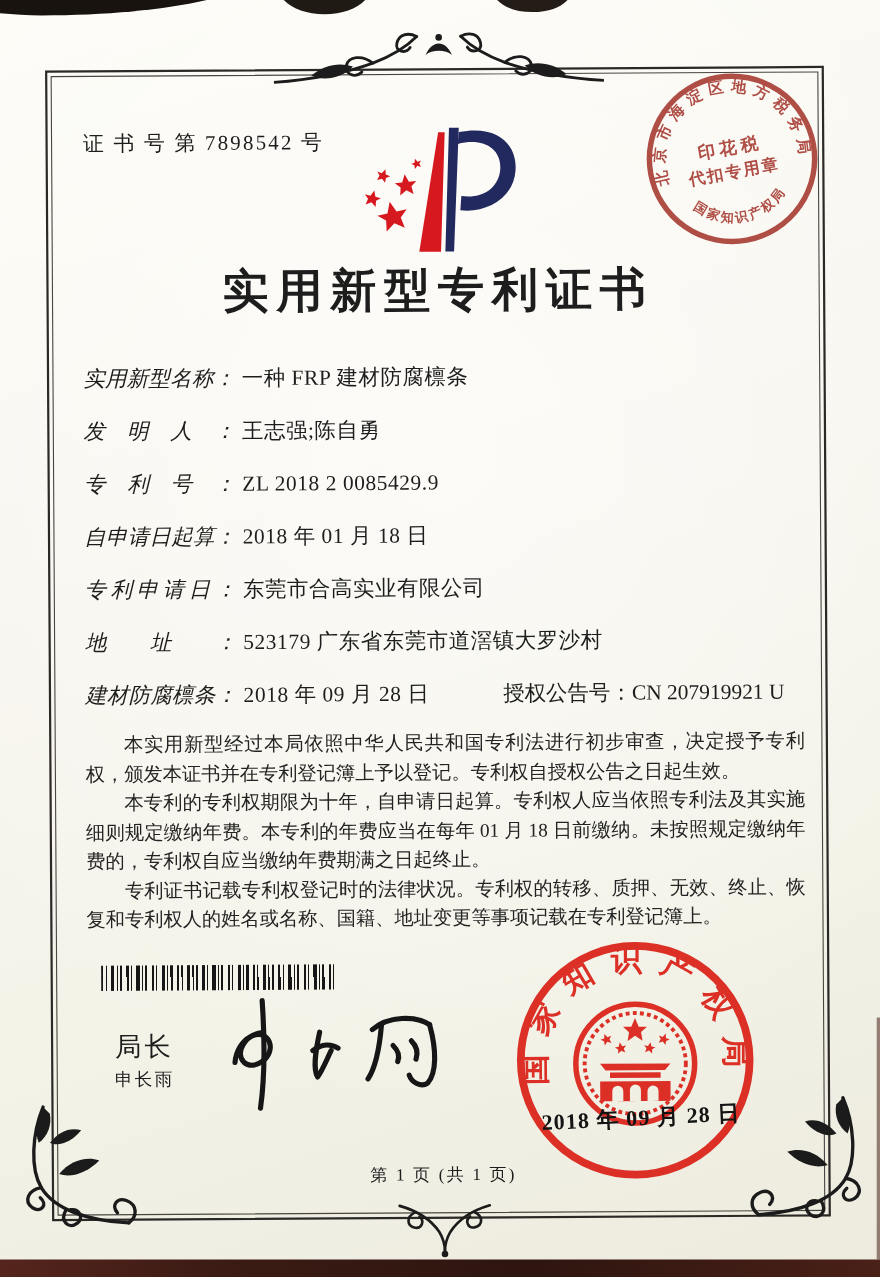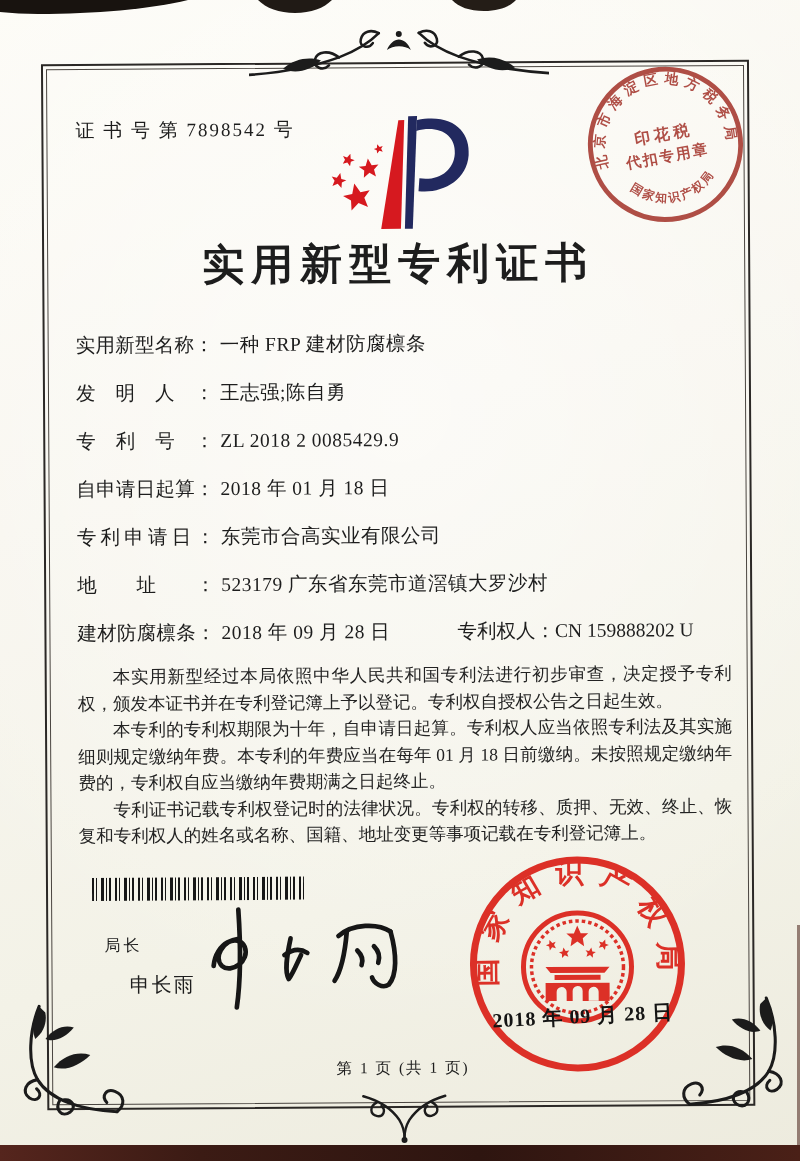--- a/index.html
+++ b/index.html
@@ -18,38 +18,38 @@
     background:linear-gradient(90deg,#55251d 0%,#3b1b14 25%,#2e1510 60%,#4a2017 100%);}
   .right-sliver{position:absolute;right:0;bottom:16px;width:3px;height:220px;background:rgba(72,32,24,.55);}
 
   .cert-no{position:absolute;left:78px;top:116px;font-size:19px;letter-spacing:2px;}
   .logo{position:absolute;left:322px;top:110px;}
   .title{position:absolute;left:0;right:0;top:236px;text-align:center;
     font-size:42px;font-weight:700;letter-spacing:7px;}
 
   .fields{position:absolute;left:77px;top:320px;width:650px;font-size:19.5px;}
   .field-row{position:relative;height:48px;line-height:48px;white-space:nowrap;}
-  .f-label{display:inline-block;width:138px;text-align:justify;text-align-last:justify;vertical-align:top;}
+  .f-label{display:inline-block;width:138px;text-align:justify;text-align-last:justify;vertical-align:top;font-style:italic;}
   .f-value{margin-left:6px;letter-spacing:.5px;}
   .grant{position:absolute;left:380px;top:0;}
 
   .paras{position:absolute;left:77px;top:662px;width:654px;font-size:17.5px;line-height:26.5px;
     text-align:justify;color:#232323;}
   .paras p{margin:0;text-indent:2em;}
 
   .barcode{position:absolute;left:90px;top:876px;width:212px;height:23px;
     background:repeating-linear-gradient(90deg,
       #161616 0 2px,transparent 2px 4px,
       #161616 4px 5px,transparent 5px 9px,
       #161616 9px 12px,transparent 12px 14px,
       #161616 14px 15px,transparent 15px 17px,
       #161616 17px 19px,transparent 19px 23px);}
 
-  .signoff-title{position:absolute;left:102px;top:934px;font-size:16px;letter-spacing:3px;}
-  .signoff-name{position:absolute;left:102px;top:970px;font-size:20px;letter-spacing:2px;margin-left:25px;}
+  .signoff-title{position:absolute;left:102px;top:934px;font-size:24px;letter-spacing:3px;}
+  .signoff-name{position:absolute;left:102px;top:970px;font-size:16px;letter-spacing:2px;}
   .signature{position:absolute;left:182px;top:900px;}
 
   .seal{mix-blend-mode:multiply;}
   .tax-seal{position:absolute;left:584px;top:62px;transform:rotate(-10deg);opacity:.9;}
   .cnipa-seal{position:absolute;left:460px;top:850px;opacity:.95;}
   .seal-date{position:absolute;left:455px;top:1004px;width:250px;text-align:center;
     font-size:20px;font-weight:600;letter-spacing:1px;transform:rotate(-2.5deg);color:#141414;}
   .footer{position:absolute;left:0;right:0;top:1058px;text-align:center;font-size:15.5px;letter-spacing:2px;}
 
   .orn{position:absolute;}
@@ -158,21 +158,21 @@
         <span class="f-label">自申请日起算：</span><span class="f-value">2018 年 01 月 18 日</span>
       </div>
       <div class="field-row">
         <span class="f-label">专利申请日：</span><span class="f-value">东莞市合高实业有限公司</span>
       </div>
       <div class="field-row">
         <span class="f-label">地址：</span><span class="f-value">523179 广东省东莞市道滘镇大罗沙村</span>
       </div>
       <div class="field-row">
         <span class="f-label">建材防腐檩条：</span><span class="f-value">2018 年 09 月 28 日</span>
-        <span class="grant"><span>专利权人：</span><span>CN 159888202 U</span></span>
+        <span class="grant"><span>授权公告号：</span><span>CN 207919921 U</span></span>
       </div>
     </div>
 
     <div class="paras">
       <p>本实用新型经过本局依照中华人民共和国专利法进行初步审查，决定授予专利权，颁发本证书并在专利登记簿上予以登记。专利权自授权公告之日起生效。</p>
       <p>本专利的专利权期限为十年，自申请日起算。专利权人应当依照专利法及其实施细则规定缴纳年费。本专利的年费应当在每年 01 月 18 日前缴纳。未按照规定缴纳年费的，专利权自应当缴纳年费期满之日起终止。</p>
       <p>专利证书记载专利权登记时的法律状况。专利权的转移、质押、无效、终止、恢复和专利权人的姓名或名称、国籍、地址变更等事项记载在专利登记簿上。</p>
     </div>
 
     <div class="barcode"></div>

